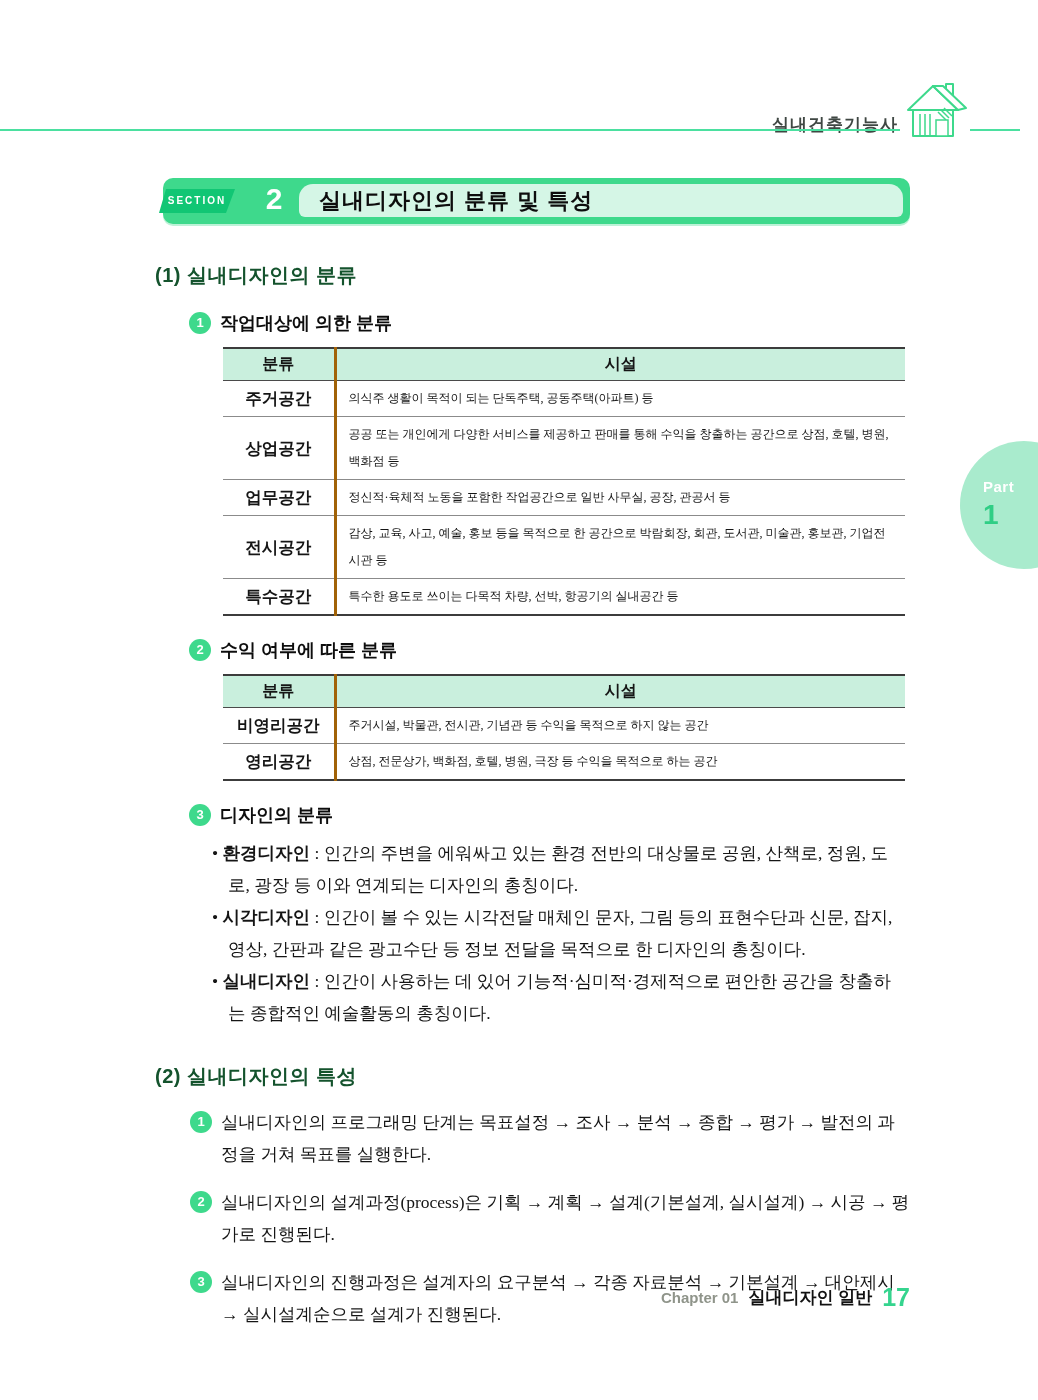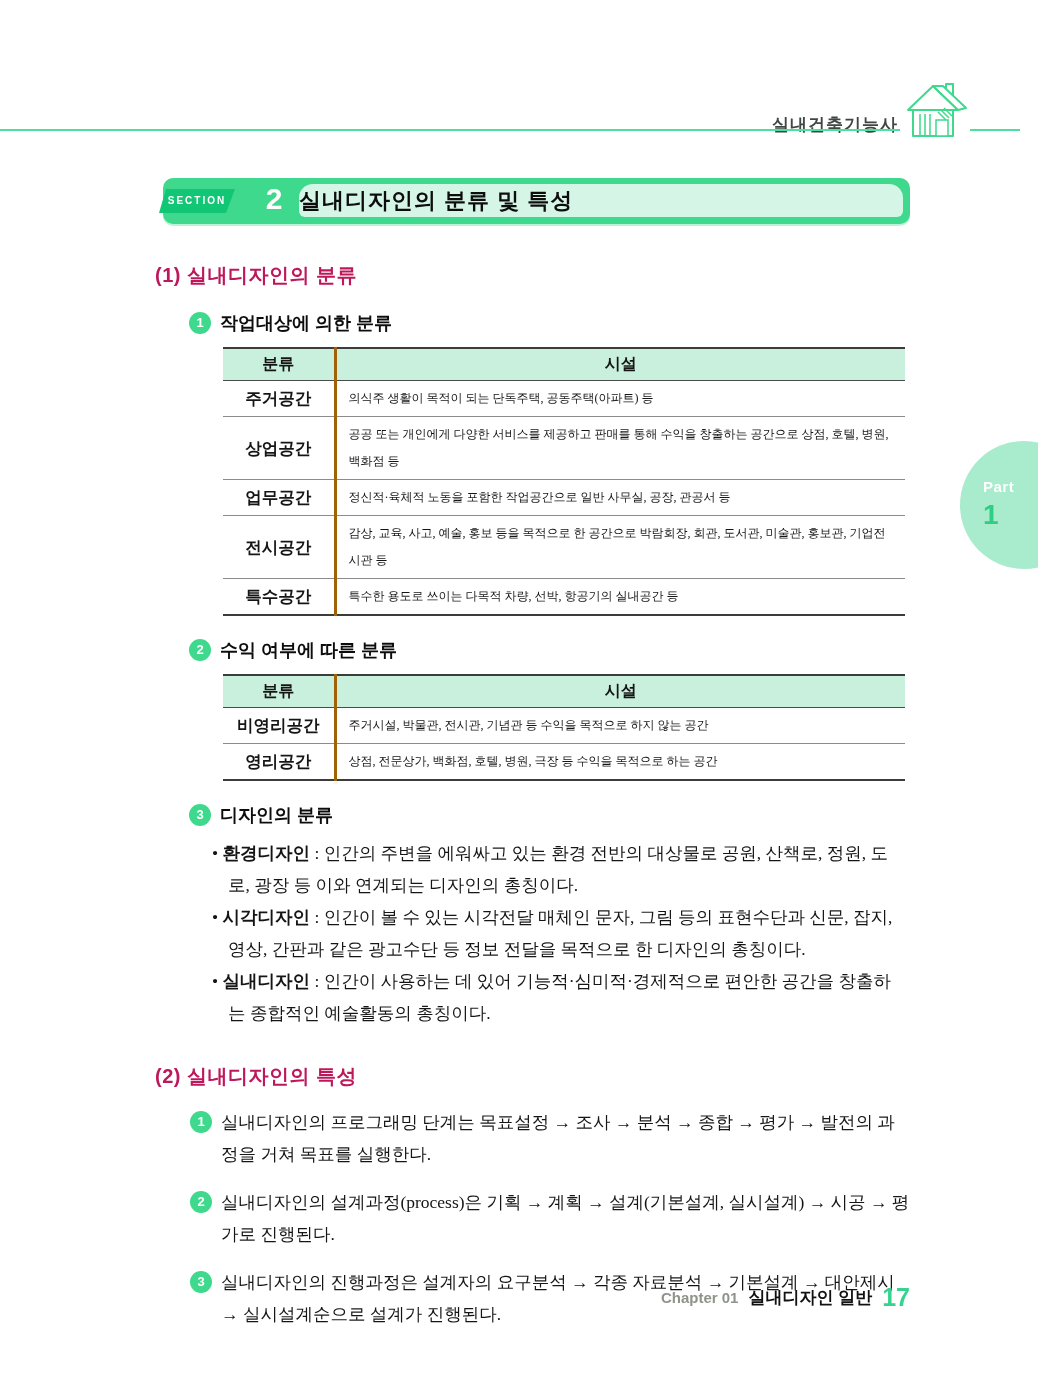--- a/index.html
+++ b/index.html
@@ -34,31 +34,31 @@
     clip-path:polygon(7px 0, 100% 0, calc(100% - 9px) 100%, 0 100%);
   }
   .section-number {
     position:absolute; left:88px; top:4px; width:46px; text-align:center;
     color:#ffffff; font-family:"Liberation Sans", sans-serif;
     font-size:30px; font-weight:bold;
   }
   .section-title-box {
     position:absolute; left:136px; top:6px; right:7px; bottom:7px;
     background:#d5f6e6; border-radius:14px 14px 6px 6px;
-    display:flex; align-items:center; 
+    display:flex; align-items:center; padding-left:20px;
   }
   .section-title {
     font-family:"Liberation Sans", sans-serif; font-size:22px; font-weight:bold; color:#0d0d0d;
     letter-spacing:1px;
   }
   
   .content { position:absolute; top:262px; left:155px; width:756px; }
   .h-green {
     font-family:"Liberation Sans", sans-serif;
-    font-size:20px; font-weight:bold; color:#be185d; letter-spacing:.5px;
+    font-size:20px; font-weight:bold; color:#14532d; letter-spacing:.5px;
   }
   .sub-heading {
     display:flex; align-items:center; gap:9px; margin:22px 0 0 34px;
     font-family:"Liberation Sans", sans-serif; font-size:18px; font-weight:bold; color:#0d0d0d;
   }
   .num-circle {
     flex:none; display:inline-block; width:22px; height:22px; border-radius:50%;
     background:#3ed98c; color:#fff; text-align:center; line-height:22px;
     font-family:"Liberation Sans", sans-serif; font-size:13px; font-weight:bold;
     text-indent:0;

